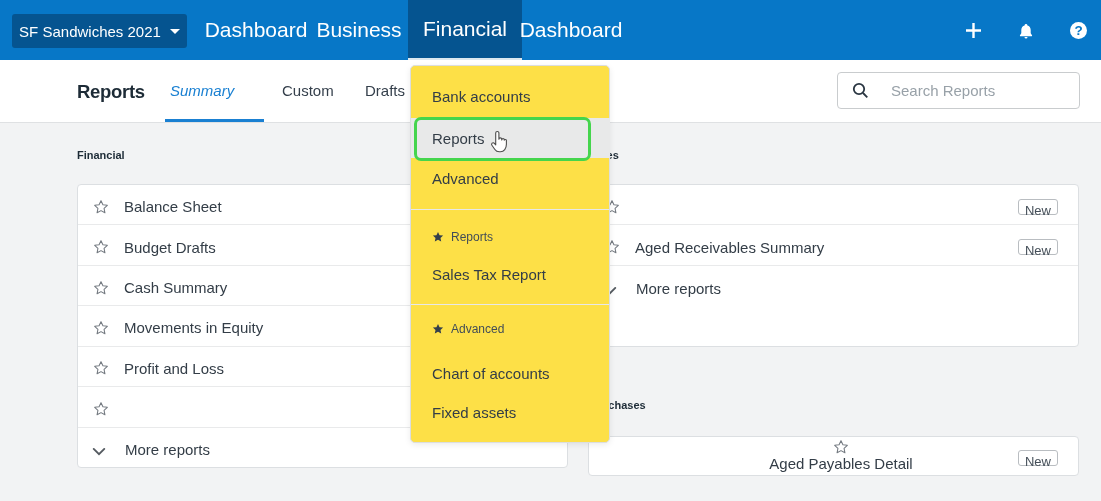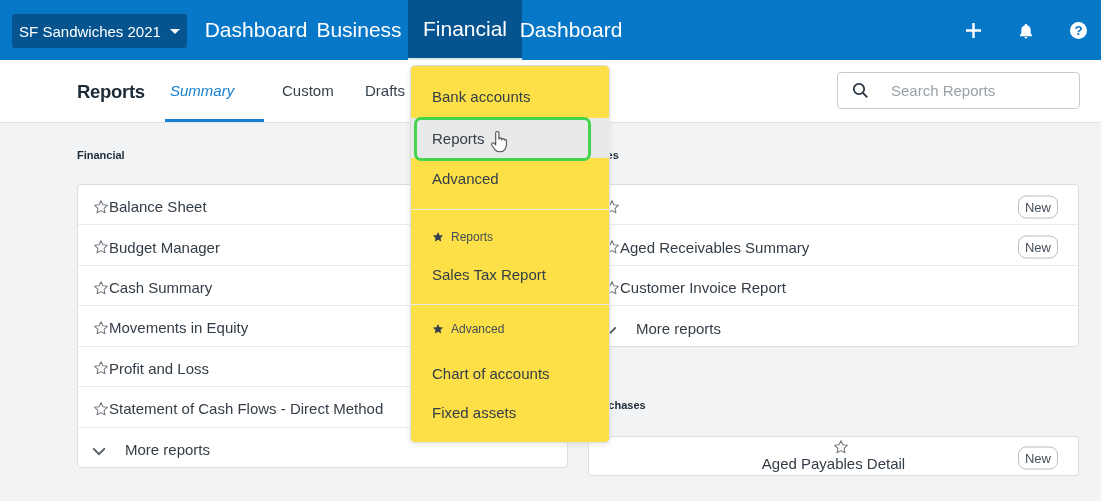--- a/index.html
+++ b/index.html
@@ -26,23 +26,23 @@
   .search { position:absolute; left:837px; top:72px; width:243px; height:37px; border:1px solid #c9ccce; border-radius:4px;
             background:#fff; display:flex; align-items:center; }
   .search .ph { color:#98a1a8; font-size:15px; margin-left:22px; }
 
   
   .heading { position:absolute; font-size:11px; font-weight:bold; color:#1d2b36; }
   .listbox { position:absolute; background:#fff; border:1px solid #dcdfe2; border-radius:4px; }
   .row { display:flex; align-items:center; height:40.43px; border-bottom:1px solid #e9eaeb; position:relative; }
   .row:last-child { border-bottom:none; }
   .row .ic { margin-left:15px; width:16px; height:16px; flex:0 0 16px; position:relative; top:2px; }
-  .row .txt { font-size:15px; color:#333d47; position:relative; top:2px; }
+  .row .txt { margin-left:15px; font-size:15px; color:#333d47; position:relative; top:2px; }
   .badge { position:absolute; right:20px; top:calc(50% + 2px); transform:translateY(-50%);
-           border:1px solid #b9bdc1; border-radius:8px; color:#454f59; font-size:13px; height:23px; line-height:21px; padding:0 6px; background:#fff; }
+           border:1px solid #b9bdc1; border-radius:3px; color:#454f59; font-size:13px; height:16px; line-height:21px; padding:0 6px; background:#fff; }
 
   
   .menu { position:absolute; left:410px; top:65px; width:200px; height:378px; background:#fde047;
           border:1px solid #dcdedf; border-radius:5px;
           box-shadow:0 2px 6px rgba(0,0,0,.08); }
   .mi { position:absolute; left:0; width:100%; font-size:15px; color:#333d47; padding-left:21px; height:20px; line-height:20px; }
   .mh { position:absolute; left:0; width:100%; height:18px; font-size:12px; color:#424d57; padding-left:21px; display:flex; align-items:center; }
   .mdiv { position:absolute; left:0; width:100%; height:1px; background:#e7e8e9; }
   .hoverrow { position:absolute; left:0px; top:52px; width:199px; height:40px; background:#e8e9e9; }
   .greenbox { position:absolute; left:3px; top:51px; width:177px; height:44px; border:3px solid #45d54d; border-radius:7px; }
@@ -94,21 +94,21 @@
   <div class="row">
       <svg class="ic" viewBox="0 0 24 24">
         <path fill="none" stroke="#757b82" stroke-width="1.6" stroke-linejoin="round" d="M12 2.5l2.9 6.2 6.6.8-4.9 4.6 1.3 6.6L12 17.4l-5.9 3.3 1.3-6.6-4.9-4.6 6.6-.8z"></path>
       </svg>
       <span class="txt">Balance Sheet</span>
     </div>
   <div class="row">
       <svg class="ic" viewBox="0 0 24 24">
         <path fill="none" stroke="#757b82" stroke-width="1.6" stroke-linejoin="round" d="M12 2.5l2.9 6.2 6.6.8-4.9 4.6 1.3 6.6L12 17.4l-5.9 3.3 1.3-6.6-4.9-4.6 6.6-.8z"></path>
       </svg>
-      <span class="txt">Budget Manager</span>
+      <span class="txt">Budget Drafts</span>
     </div>
   <div class="row">
       <svg class="ic" viewBox="0 0 24 24">
         <path fill="none" stroke="#757b82" stroke-width="1.6" stroke-linejoin="round" d="M12 2.5l2.9 6.2 6.6.8-4.9 4.6 1.3 6.6L12 17.4l-5.9 3.3 1.3-6.6-4.9-4.6 6.6-.8z"></path>
       </svg>
       <span class="txt">Cash Summary</span>
     </div>
   <div class="row">
       <svg class="ic" viewBox="0 0 24 24">
         <path fill="none" stroke="#757b82" stroke-width="1.6" stroke-linejoin="round" d="M12 2.5l2.9 6.2 6.6.8-4.9 4.6 1.3 6.6L12 17.4l-5.9 3.3 1.3-6.6-4.9-4.6 6.6-.8z"></path>
@@ -118,21 +118,20 @@
   <div class="row">
       <svg class="ic" viewBox="0 0 24 24">
         <path fill="none" stroke="#757b82" stroke-width="1.6" stroke-linejoin="round" d="M12 2.5l2.9 6.2 6.6.8-4.9 4.6 1.3 6.6L12 17.4l-5.9 3.3 1.3-6.6-4.9-4.6 6.6-.8z"></path>
       </svg>
       <span class="txt">Profit and Loss</span>
     </div>
   <div class="row">
       <svg class="ic" viewBox="0 0 24 24">
         <path fill="none" stroke="#757b82" stroke-width="1.6" stroke-linejoin="round" d="M12 2.5l2.9 6.2 6.6.8-4.9 4.6 1.3 6.6L12 17.4l-5.9 3.3 1.3-6.6-4.9-4.6 6.6-.8z"></path>
       </svg>
-      <span class="txt">Statement of Cash Flows - Direct Method</span>
     </div>
   <div class="row">
       <svg class="ic" viewBox="0 0 15 15" style="width:15px;height:15px;flex:0 0 15px;margin-left:14px;position:relative;top:4px;">
         <path fill="none" stroke="#555b61" stroke-width="1.9" stroke-linecap="round" d="M1.7 4.9 L7 10.2 L12.3 4.9"></path>
       </svg>
       <span class="txt" style="margin-left:18px;">More reports</span>
     </div>
 </div>
 
 <div class="heading" style="left:590px; top:149px;">Sales</div>
@@ -142,26 +141,20 @@
         <path fill="none" stroke="#757b82" stroke-width="1.6" stroke-linejoin="round" d="M12 2.5l2.9 6.2 6.6.8-4.9 4.6 1.3 6.6L12 17.4l-5.9 3.3 1.3-6.6-4.9-4.6 6.6-.8z"></path>
       </svg>
       <span class="badge">New</span>
     </div>
   <div class="row">
       <svg class="ic" viewBox="0 0 24 24">
         <path fill="none" stroke="#757b82" stroke-width="1.6" stroke-linejoin="round" d="M12 2.5l2.9 6.2 6.6.8-4.9 4.6 1.3 6.6L12 17.4l-5.9 3.3 1.3-6.6-4.9-4.6 6.6-.8z"></path>
       </svg>
       <span class="txt">Aged Receivables Summary</span>
       <span class="badge">New</span>
-    </div>
-  <div class="row">
-      <svg class="ic" viewBox="0 0 24 24">
-        <path fill="none" stroke="#757b82" stroke-width="1.6" stroke-linejoin="round" d="M12 2.5l2.9 6.2 6.6.8-4.9 4.6 1.3 6.6L12 17.4l-5.9 3.3 1.3-6.6-4.9-4.6 6.6-.8z"></path>
-      </svg>
-      <span class="txt">Customer Invoice Report</span>
     </div>
   <div class="row">
       <svg class="ic" viewBox="0 0 15 15" style="width:15px;height:15px;flex:0 0 15px;margin-left:14px;position:relative;top:4px;">
         <path fill="none" stroke="#555b61" stroke-width="1.9" stroke-linecap="round" d="M1.7 4.9 L7 10.2 L12.3 4.9"></path>
       </svg>
       <span class="txt" style="margin-left:18px;">More reports</span>
     </div>
 </div>
 
 <div class="heading" style="left:590px; top:399px;">Purchases</div>

